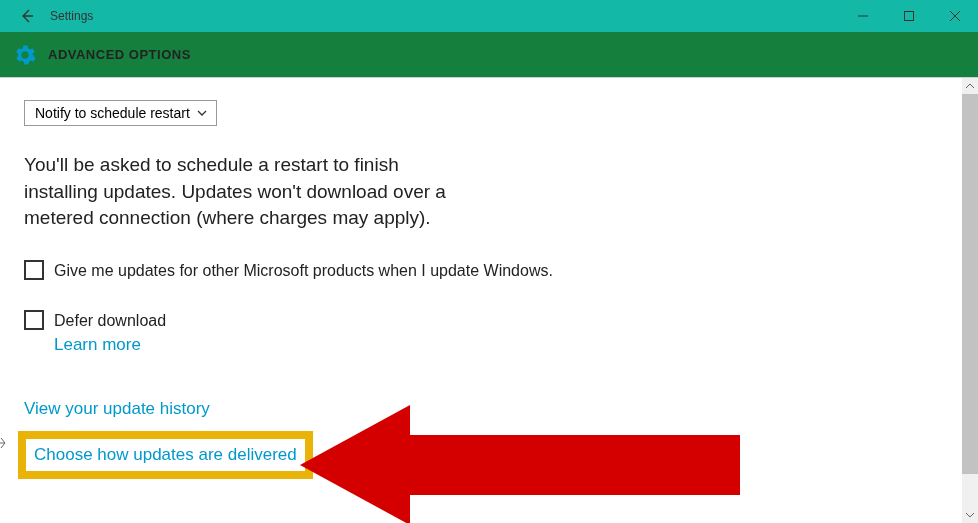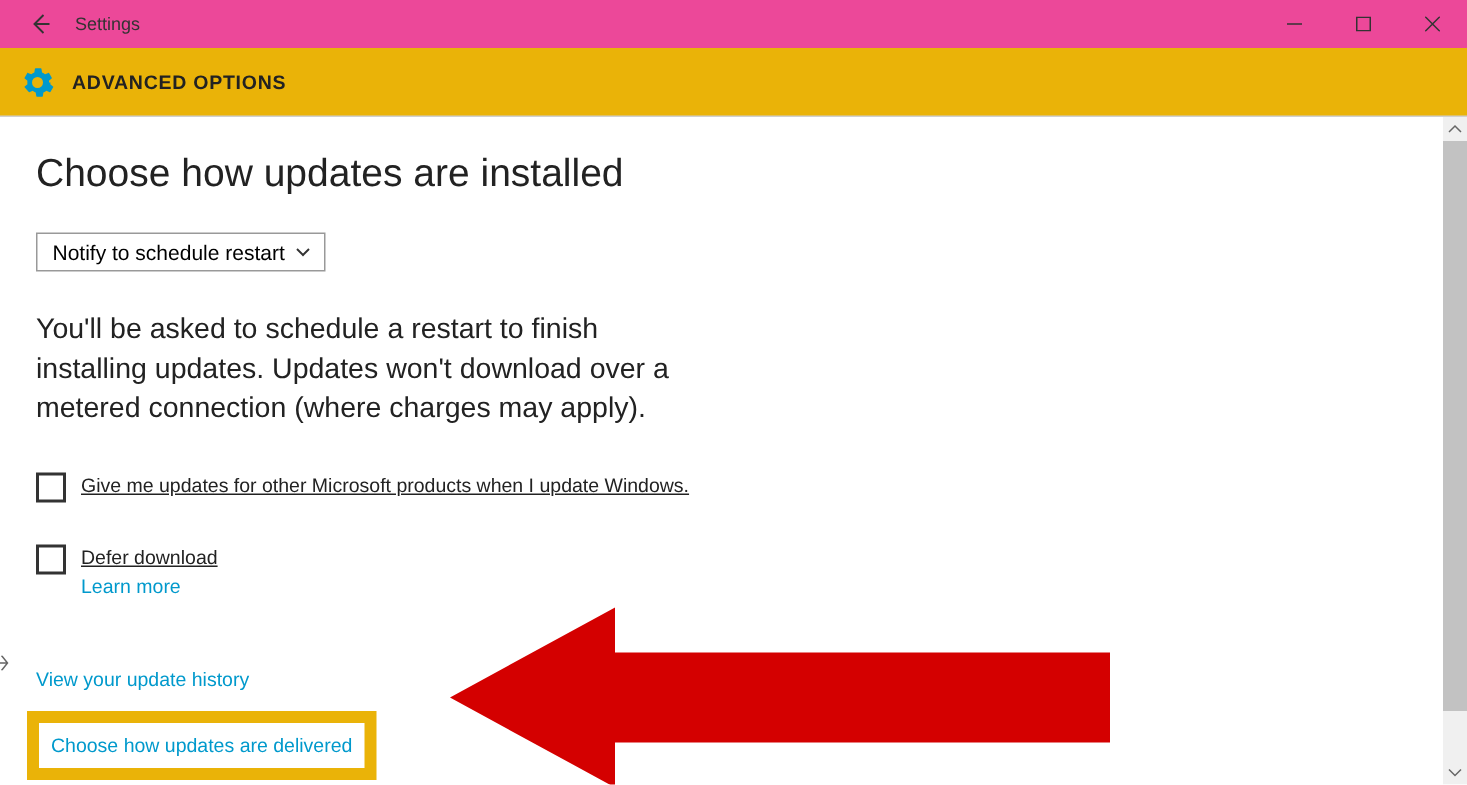--- a/index.html
+++ b/index.html
@@ -6,21 +6,21 @@
     body {
       width: 978px;
       height: 523px;
       font-family: "Segoe UI", Arial, sans-serif;
       background: #fff;
       overflow: hidden;
       position: relative;
     }
     .titlebar {
       height: 32px;
-      background: #ec4899;
+      background: #14b8a6;
       display: flex;
       align-items: center;
       padding-left: 8px;
     }
     .titlebar .back {
       width: 38px; height: 32px;
       display: flex; align-items: center; justify-content: center;
       cursor: default;
     }
     .titlebar .title {
@@ -32,21 +32,21 @@
       margin-left: auto;
       display: flex;
     }
     .titlebar .wincontrols .btn {
       width: 46px; height: 32px;
       display: flex; align-items: center; justify-content: center;
       cursor: default;
     }
     .header {
       height: 46px;
-      background: #eab308;
+      background: #15803d;
       display: flex;
       align-items: center;
       padding-left: 8px;
       border-bottom: 1px solid #d0d0d0;
     }
     .header .gear {
       width: 34px;
       display: flex; align-items: center; justify-content: center;
     }
     .header .htitle {
@@ -91,22 +91,22 @@
       margin-top: 28px;
       max-width: 560px;
       gap: 10px;
     }
     .checkbox-box {
       width: 20px; height: 20px;
       border: 2px solid #333;
       flex-shrink: 0;
       margin-top: 0px;
     }
-    .checkbox-text { font-size: 13px; color: #222; line-height: 1.4; text-decoration: underline; }
-    .link { color: #0099cc; font-size: 13px; cursor: pointer; display: inline-block; }
+    .checkbox-text { font-size: 16px; color: #222; line-height: 1.4; }
+    .link { color: #0099cc; font-size: 17px; cursor: pointer; display: inline-block; }
     .learn-more { margin-top: 2px; }
     .link-row1 { margin-top: 44px; }
     .highlight-box {
       border: 8px solid #eab308;
       padding: 6px 8px;
       display: inline-block;
       margin-top: 12px;
       margin-left: -6px;
     }
     .scrollbar {
@@ -172,21 +172,20 @@
 <div class="header">
   <div class="gear">
     <svg width="22" height="22" viewBox="0 0 24 24">
       <path fill="#0099cc" d="M12 8a4 4 0 100 8 4 4 0 000-8zm9.4 4c0 .5 0 .9-.1 1.3l2 1.6c.2.1.2.4.1.6l-1.9 3.3c-.1.2-.4.3-.6.2l-2.4-1a7.6 7.6 0 01-2.2 1.3l-.4 2.6c0 .2-.2.4-.5.4h-3.8c-.3 0-.5-.2-.5-.4l-.4-2.6a7.6 7.6 0 01-2.2-1.3l-2.4 1c-.2.1-.5 0-.6-.2L2.6 15.5c-.1-.2-.1-.5.1-.6l2-1.6A8 8 0 014.6 12c0-.5 0-.9.1-1.3l-2-1.6c-.2-.1-.2-.4-.1-.6l1.9-3.3c.1-.2.4-.3.6-.2l2.4 1a7.6 7.6 0 012.2-1.3l.4-2.6c0-.2.2-.4.5-.4h3.8c.3 0 .5.2.5.4l.4 2.6c.8.3 1.5.8 2.2 1.3l2.4-1c.2-.1.5 0 .6.2l1.9 3.3c.1.2.1.5-.1.6l-2 1.6c.1.4.1.8.1 1.3z"></path>
     </svg>
   </div>
   <div class="htitle">ADVANCED OPTIONS</div>
 </div>
 
 <div class="content">
-  <div class="section-title">Choose how updates are installed</div>
 
   <div class="dropdown">
     <span>Notify to schedule restart</span>
     <span class="chev">
       <svg width="12" height="12" viewBox="0 0 12 12">
           <path d="M2 4 L6 8 L10 4" stroke="#333" stroke-width="1.3" fill="none"></path>
         </svg>
     </span>
   </div>
 

